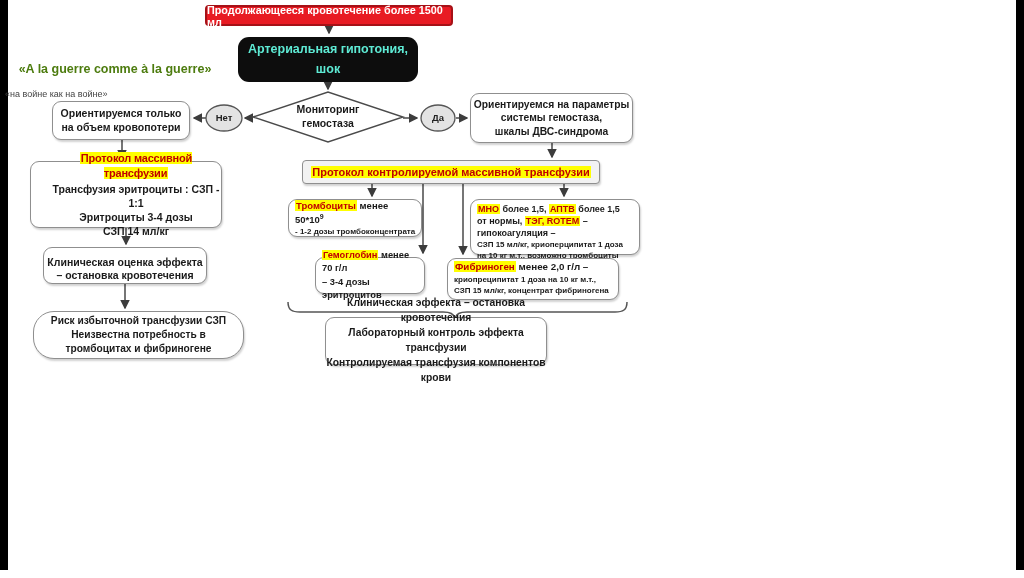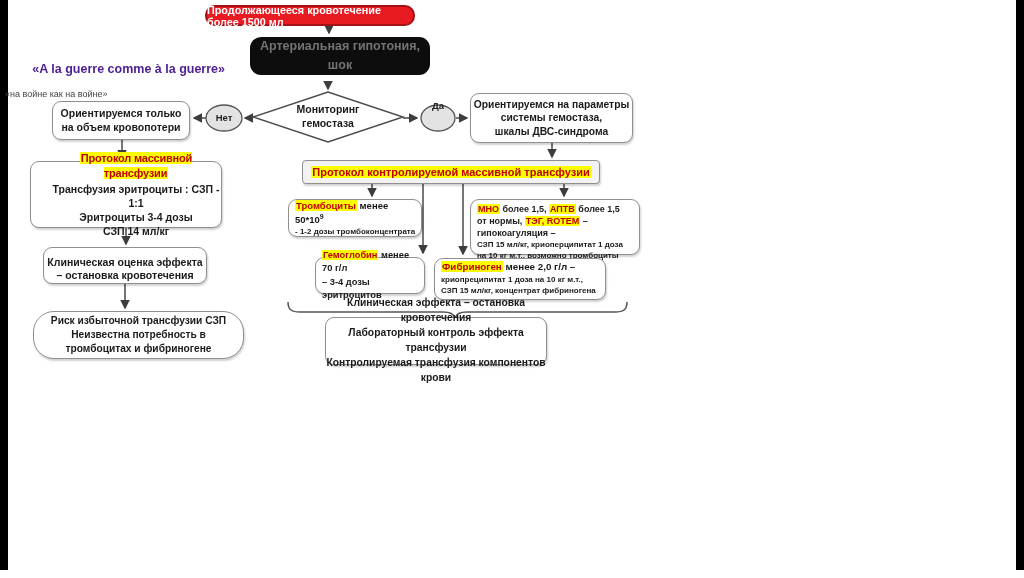--- a/index.html
+++ b/index.html
@@ -7,47 +7,47 @@
          font-family:"Liberation Sans",sans-serif;font-weight:bold;color:#1a1a1a;}
   .edgebar{position:absolute;top:0;width:8px;height:570px;background:#000;}
   .edgebar.left{left:0;}
   .edgebar.right{left:1016px;}
   svg.connectors{position:absolute;left:0;top:0;pointer-events:none;}
   .node{position:absolute;background:#fff;border:1.5px solid #8f8f8f;border-radius:9px;
         box-shadow:1px 2px 2px rgba(0,0,0,.18);display:flex;flex-direction:column;
         justify-content:center;align-items:center;text-align:center;line-height:1.3;box-sizing:border-box;}
   .node.leftalign{align-items:flex-start;text-align:left;}
   .hl{background:#ffff00;color:#c00000;padding:0 1px;}
-  .redbox{position:absolute;left:205px;top:5px;width:210px;height:21px;background:#e81b23;
-          border:2px solid #a61117;border-radius:10px;color:#fff;font-size:10.8px;
+  .redbox{position:absolute;left:205px;top:5px;width:248px;height:21px;background:#e81b23;
+          border:2px solid #a61117;border-radius:4px;color:#fff;font-size:10.8px;
           display:flex;align-items:center;justify-content:center;box-sizing:border-box;}
-  .blackbox{position:absolute;left:250px;top:37px;width:180px;height:38px;background:#0d0d0d;
-            border-radius:11px;color:#737373;font-size:12.5px;line-height:1.55;display:flex;
+  .blackbox{position:absolute;left:238px;top:37px;width:180px;height:45px;background:#0d0d0d;
+            border-radius:11px;color:#5eead4;font-size:12.5px;line-height:1.55;display:flex;
             flex-direction:column;justify-content:center;align-items:center;text-align:center;}
-  .quote-main{position:absolute;left:5px;top:62px;width:220px;text-align:right;font-size:12.5px;color:#4c1d95;}
+  .quote-main{position:absolute;left:5px;top:62px;width:220px;text-align:center;font-size:12.5px;color:#4d7c0f;}
   .quote-sub{position:absolute;left:5px;top:89px;width:220px;text-align:left;font-size:9px;color:#444;font-weight:400;}
   .diamond-label{position:absolute;left:268px;top:102px;width:120px;text-align:center;
                  font-size:10.5px;line-height:1.35;}
   .gate-label{position:absolute;width:40px;text-align:center;font-size:9.5px;color:#222;}
   #gate-no{left:204px;top:112px;}
-  #gate-yes{left:418px;top:100px;}
+  #gate-yes{left:418px;top:112px;}
   #volume-only{left:52px;top:101px;width:138px;height:39px;font-size:10.5px;}
   #hemostasis-params{left:470px;top:93px;width:163px;height:50px;font-size:10.3px;line-height:1.3;}
   #massive-protocol{left:30px;top:161px;width:192px;height:67px;font-size:10.5px;line-height:1.35;padding-left:20px;}
   #massive-protocol .title{font-size:11px;letter-spacing:-0.2px;margin-bottom:1px;}
   #controlled-protocol{left:302px;top:160px;width:298px;height:24px;background:#f2f2f2;border-radius:4px;}
   #controlled-protocol .title{font-size:11px;}
   #clinical-eval{left:43px;top:247px;width:164px;height:37px;font-size:10.5px;justify-content:flex-end;}
   #risk{left:33px;top:311px;width:211px;height:48px;font-size:10.2px;line-height:1.4;border-radius:21px;}
   #platelets{left:288px;top:199px;width:134px;height:38px;padding:2px 4px 2px 6px;font-size:9.5px;line-height:1.4;}
   #platelets .small{font-size:8px;}
   #coagulation{left:470px;top:199px;width:170px;height:56px;padding:3px 8px 3px 6px;font-size:9px;line-height:1.35;justify-content:flex-start;}
   #coagulation .small{font-size:8px;line-height:1.35;margin-top:1px;}
   #hemoglobin{left:315px;top:257px;width:110px;height:37px;padding:2px 3px 2px 6px;font-size:9.3px;line-height:1.4;justify-content:center;}
-  #fibrinogen{left:434px;top:258px;width:172px;height:42px;padding:2px 4px 2px 6px;font-size:9.8px;line-height:1.3;text-align:center;}
+  #fibrinogen{left:447px;top:258px;width:172px;height:42px;padding:2px 4px 2px 6px;font-size:9.8px;line-height:1.3;text-align:center;}
   #fibrinogen .small{font-size:8px;line-height:1.4;}
   #outcome{left:325px;top:317px;width:222px;height:48px;font-size:10.3px;line-height:1.45;}
   sup{font-size:7px;}
 </style>
 </head>
 <body>
 
 <div class="stage">
 
   <div class="edgebar left"></div>

